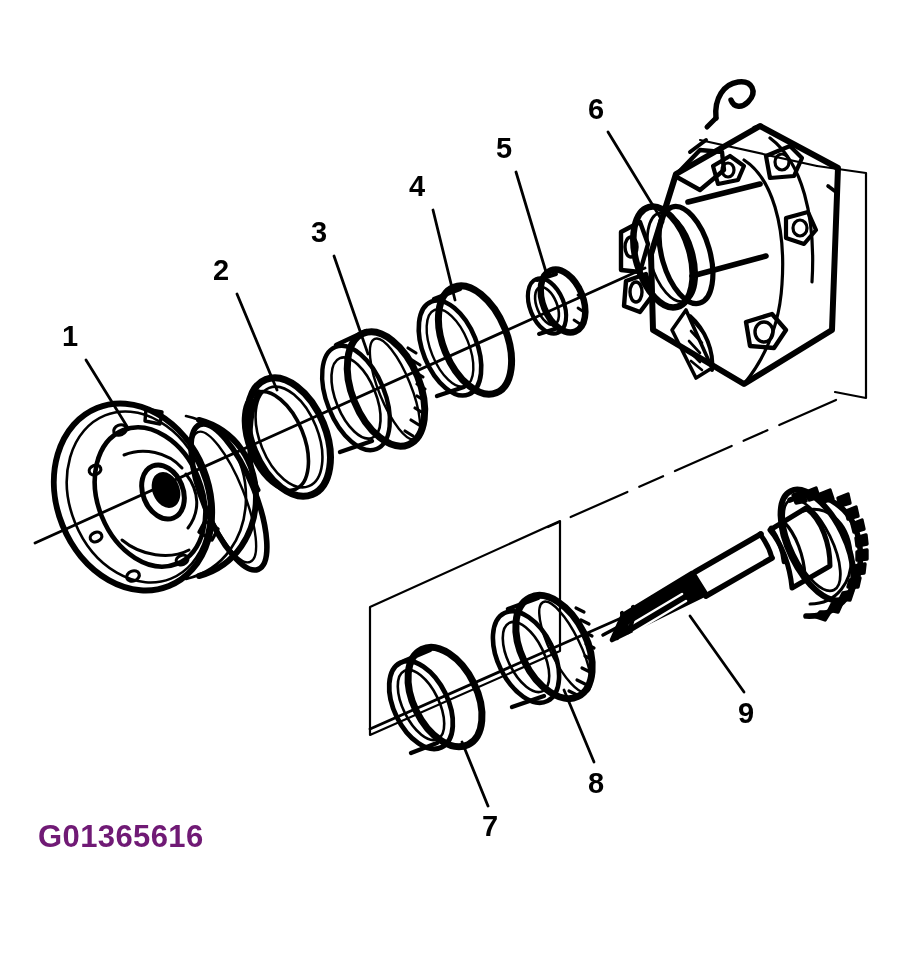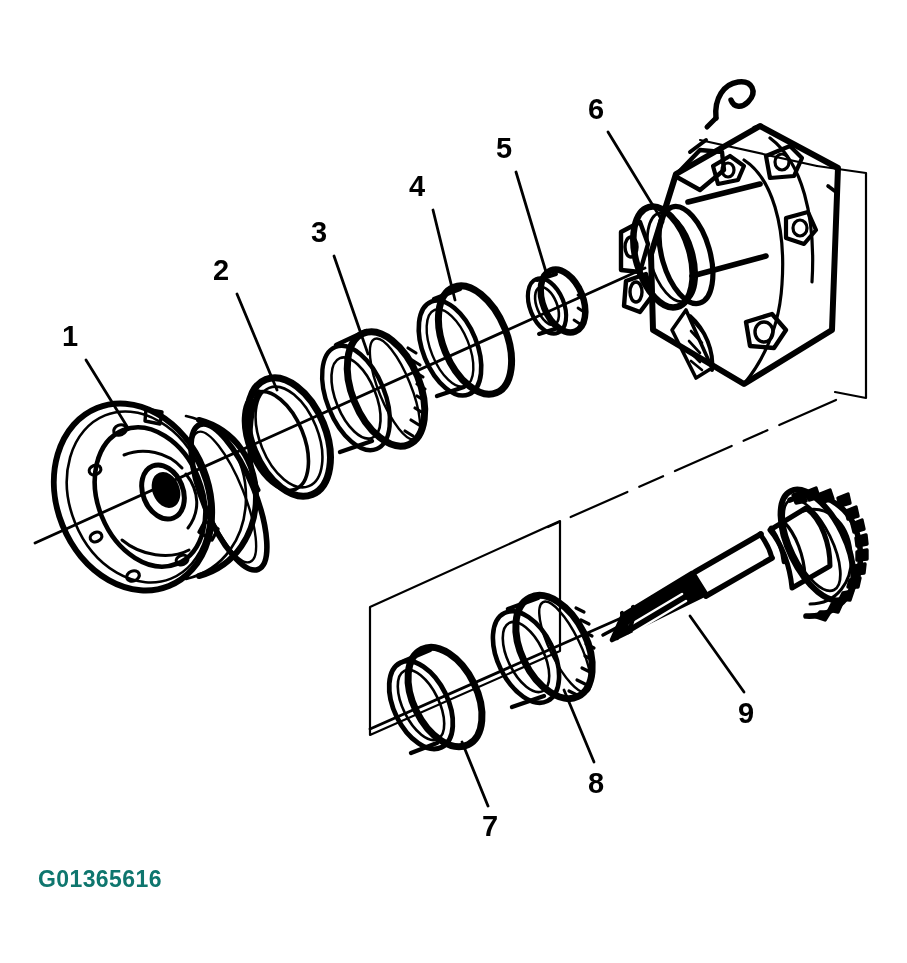--- a/index.html
+++ b/index.html
@@ -32,26 +32,26 @@
     font-size: 29px;
     font-weight: 700;
     color: #000000;
     line-height: 1;
     user-select: none;
     white-space: nowrap;
   }
   #figure-id {
     position: absolute;
     left: 38px;
-    top: 866px;
+    top: 819px;
     font-family: "Liberation Sans", sans-serif;
-    font-size: 23px;
+    font-size: 31px;
     font-weight: 700;
     letter-spacing: 0.4px;
-    color: #0f766e;
+    color: #701a75;
     white-space: nowrap;
   }
 </style>
 </head>
 <body>
 
 <div id="page">
 
   <svg id="diagram-svg" viewBox="0 0 907 963">
     <defs>

